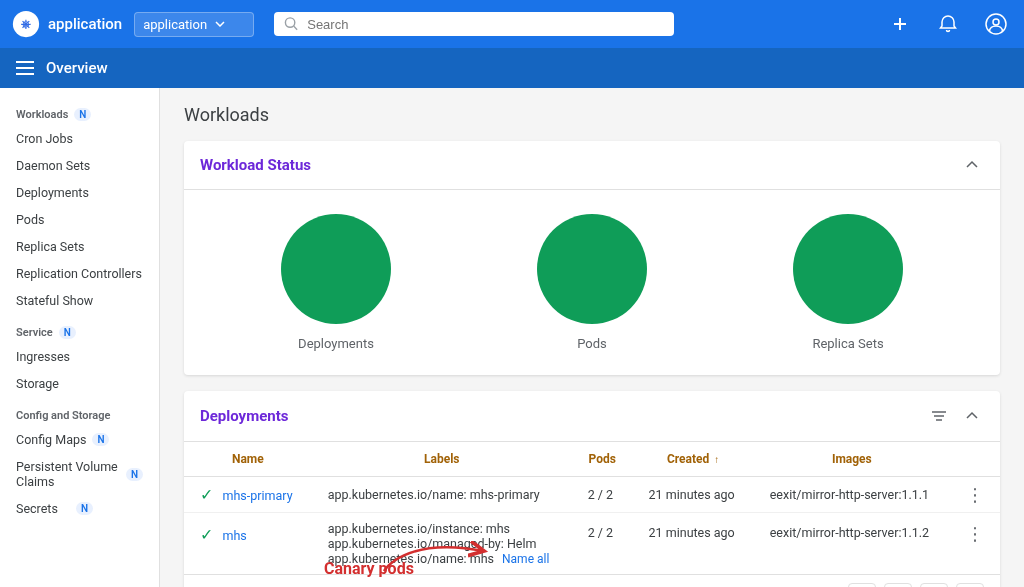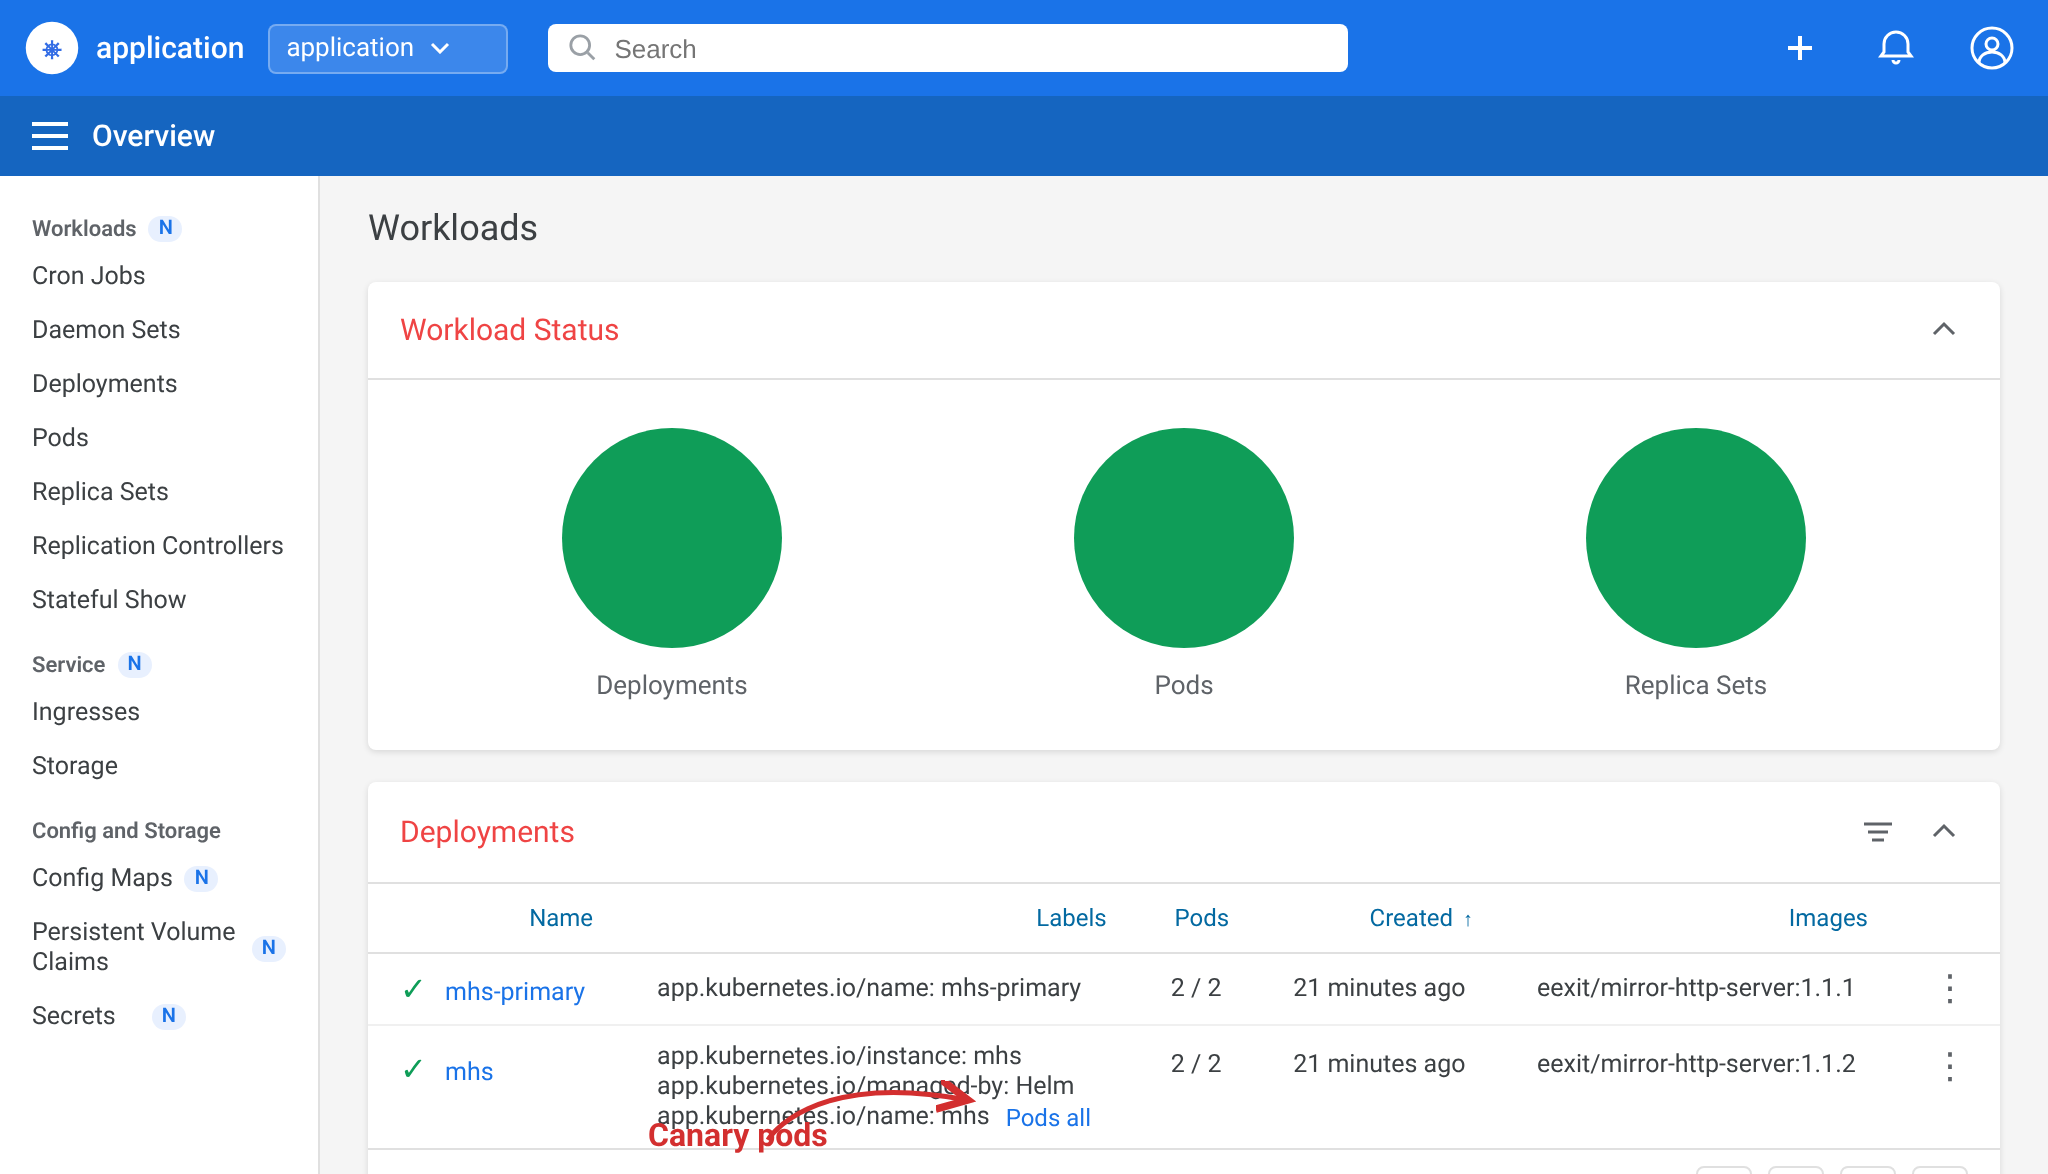--- a/index.html
+++ b/index.html
@@ -115,21 +115,21 @@
       border-radius: 4px;
       box-shadow: 0 1px 3px rgba(0,0,0,0.12);
       margin-bottom: 16px;
     }
     .card-header {
       display: flex;
       align-items: center;
       padding: 12px 16px;
       border-bottom: 1px solid #e0e0e0;
     }
-    .card-title { font-size: 15px; font-weight: 400; color: #ef4444; flex: 1; }
+    .card-title { font-size: 15px; font-weight: 700; color: #6d28d9; flex: 1; }
     .card-header-actions { display: flex; align-items: center; gap: 8px; }
     .icon-btn { cursor: pointer; color: #5f6368; padding: 4px; border-radius: 4px; display: flex; align-items: center; }
 
     
     .status-circles {
       display: flex;
       justify-content: space-around;
       align-items: center;
       padding: 24px;
     }
@@ -139,25 +139,25 @@
       height: 110px;
       border-radius: 50%;
       background: #0f9d58;
     }
     .circle-label { font-size: 13px; color: #5f6368; }
 
     
     .table-container { padding: 0; }
     table { width: 100%; border-collapse: collapse; }
     th {
-      text-align: right;
+      text-align: center;
       padding: 10px 16px;
       font-size: 12px;
-      font-weight: 400;
-      color: #0369a1;
+      font-weight: 700;
+      color: #a16207;
       border-bottom: 1px solid #e0e0e0;
       background: white;
     }
     td {
       padding: 8px 16px;
       font-size: 12.5px;
       color: #3c4043;
       vertical-align: middle;
     }
     tr.table-row:not(:last-child) td { border-bottom: 1px solid #f0f0f0; }
@@ -379,21 +379,21 @@
             <tr class="table-row">
               <td style="white-space:nowrap;vertical-align:top;padding-top:12px" rowspan="1">
                 <span style="color:#0f9d58;margin-right:6px;font-size:16px">✓</span>
                 <a class="link-text">mhs</a>
               </td>
               <td>
                 <div>app.kubernetes.io/instance: mhs</div>
                 <div>app.kubernetes.io/managed-by: Helm</div>
                 <div style="display:flex;align-items:center;gap:8px">
                   <span>app.kubernetes.io/name: mhs</span>
-                  <span class="show-all">Pods all</span>
+                  <span class="show-all">Name all</span>
                 </div>
               </td>
               <td style="vertical-align:top;padding-top:12px">2 / 2</td>
               <td style="vertical-align:top;padding-top:12px">21 minutes ago</td>
               <td style="vertical-align:top;padding-top:12px">eexit/mirror-http-server:1.1.2</td>
               <td style="vertical-align:top;padding-top:12px">
                 <div class="dots-menu">⋮</div>
               </td>
             </tr>
           </tbody>

